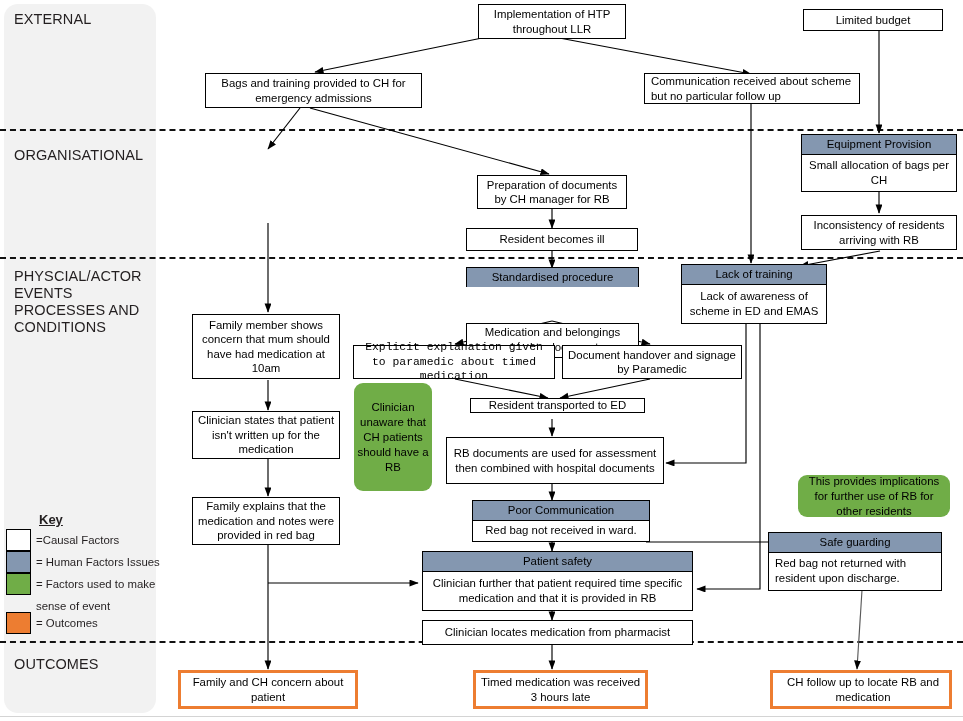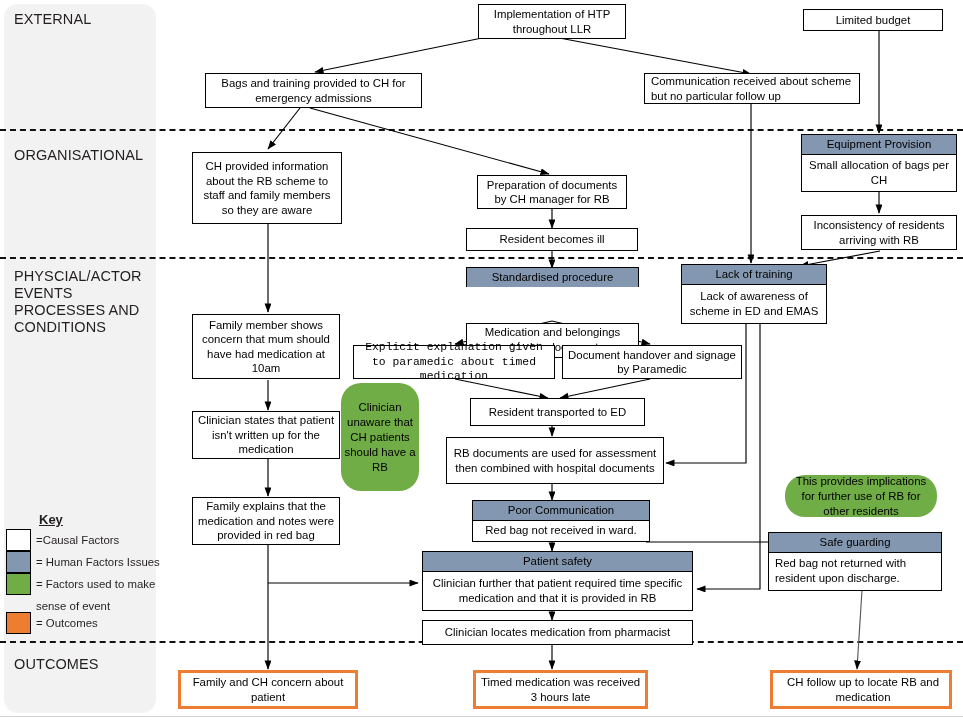--- a/index.html
+++ b/index.html
@@ -90,23 +90,24 @@
   }
   .node.hdrbox .bdy.lefttext {
     justify-content: flex-start;
     text-align: left;
     padding-left: 6px;
   }
 
   .node.green {
     background: #70ad47;
     border: none;
-    border-radius: 20px;
+    border-radius: 9px;
     font-size: 11.4px;
     line-height: 15px;
+    margin-left: 13px;
   }
   .node.orange {
     border: 3px solid #ed7d31;
     background: #ffffff;
   }
   .node.orange.lefttext {
     justify-content: flex-start;
     text-align: center;
     padding-left: 7px;
   }
@@ -243,21 +244,20 @@
   </svg>
 
   <div class="node" style="left:478px;top:4px;width:148px;height:35px;">Implementation of HTP throughout LLR</div>
 
   <div class="node" style="left:803px;top:9px;width:140px;height:22px;">Limited budget</div>
 
   <div class="node" style="left:205px;top:73px;width:217px;height:35px;">Bags and training provided to CH for emergency admissions</div>
 
   <div class="node lefttext" style="left:644px;top:73px;width:216px;height:31px;justify-content:flex-start;text-align:left;padding-left:6px;">Communication received about scheme but no particular follow up</div>
 
-  <div class="node" style="left:192px;top:152px;width:150px;height:72px;">CH provided information about the RB scheme to staff and family members so they are aware</div>
 
   <div class="node hdrbox" style="left:801px;top:134px;width:156px;height:57px;">
     <div class="hdr">Equipment Provision</div>
     <div class="bdy" style="height:38px;">Small allocation of bags per CH</div>
   </div>
 
   <div class="node" style="left:477px;top:175px;width:150px;height:34px;">Preparation of documents by CH manager for RB</div>
 
   <div class="node" style="left:466px;top:228px;width:172px;height:23px;">Resident becomes ill</div>
 
@@ -276,21 +276,21 @@
   <div class="node" style="left:192px;top:314px;width:148px;height:65px;">Family member shows concern that mum should have had medication at 10am</div>
 
   <div class="node" style="left:353px;top:345px;width:202px;height:34px;font-family:Liberation Mono, monospace;">Explicit explanation given to paramedic about timed medication</div>
 
   <div class="node" style="left:562px;top:345px;width:180px;height:34px;">Document handover and signage by Paramedic</div>
 
   <div class="node green" style="left:341px;top:383px;width:78px;height:108px;">Clinician unaware that CH patients should have a RB</div>
 
   <div class="node" style="left:192px;top:411px;width:148px;height:48px;">Clinician states that patient isn't written up for the medication</div>
 
-  <div class="node" style="left:470px;top:398px;width:175px;height:28px;">Resident transported to ED</div>
+  <div class="node" style="left:470px;top:398px;width:175px;height:15px;">Resident transported to ED</div>
 
   <div class="node" style="left:446px;top:437px;width:218px;height:47px;">RB documents are used for assessment then combined with hospital documents</div>
 
   <div class="node green" style="left:785px;top:475px;width:152px;height:42px;">This provides implications for further use of RB for other residents</div>
 
   <div class="node" style="left:192px;top:497px;width:148px;height:48px;">Family explains that the medication and notes were provided in red bag</div>
 
   <div class="node hdrbox" style="left:472px;top:500px;width:178px;height:41px;">
     <div class="hdr">Poor Communication</div>
     <div class="bdy" style="height:22px;">Red bag not received in ward.</div>

